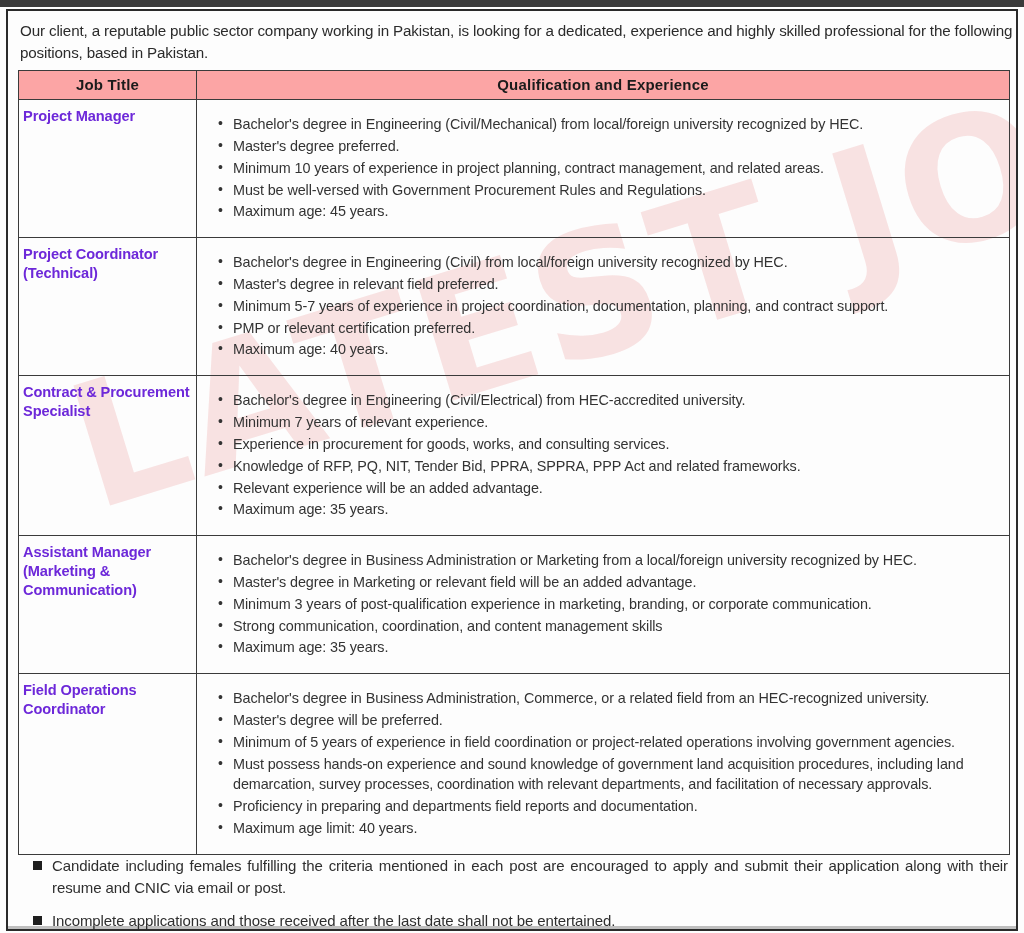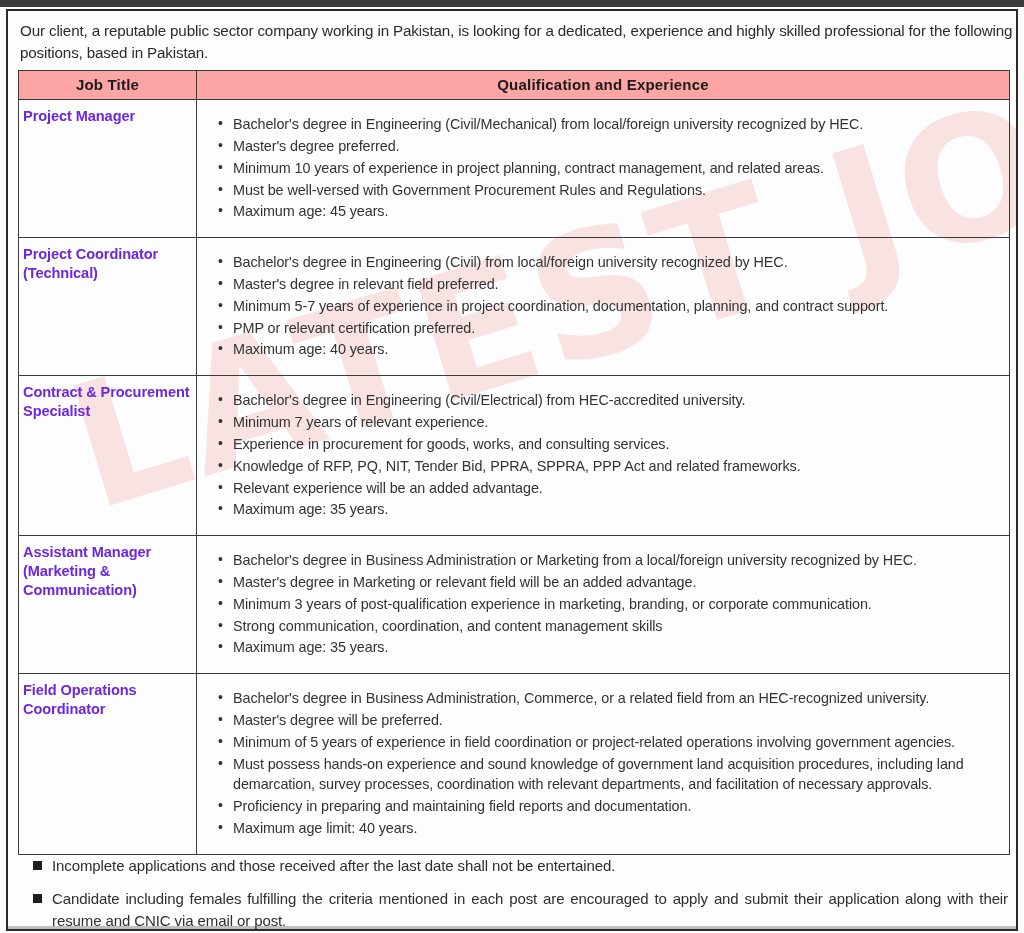--- a/index.html
+++ b/index.html
@@ -241,33 +241,33 @@
           </tr>
 
           <tr>
             <td class="job-title">Field Operations Coordinator</td>
             <td class="qual">
               <ul class="quallist">
                 <li>Bachelor's degree in Business Administration, Commerce, or a related field from an HEC-recognized university.</li>
                 <li>Master's degree will be preferred.</li>
                 <li>Minimum of 5 years of experience in field coordination or project-related operations involving government agencies.</li>
                 <li>Must possess hands-on experience and sound knowledge of government land acquisition procedures, including land demarcation, survey processes, coordination with relevant departments, and facilitation of necessary approvals.</li>
-                <li>Proficiency in preparing and maintaining field reports and documentation.</li>
+                <li>Proficiency in preparing and departments field reports and documentation.</li>
                 <li>Maximum age limit: 40 years.</li>
               </ul>
             </td>
           </tr>
 
         </tbody>
       </table>
 
 
       <ul class="terms">
+        <li>Candidate including females fulfilling the criteria mentioned in each post are encouraged to apply and submit their application along with their resume and CNIC via email or post.</li>
         <li>Incomplete applications and those received after the last date shall not be entertained.</li>
-        <li>Candidate including females fulfilling the criteria mentioned in each post are encouraged to apply and submit their application along with their resume and CNIC via email or post.</li>
 
       </ul>
 
     </div>
 
     <div class="bottom-line"></div>
   </div>
 </div>
 
 </body></html>

